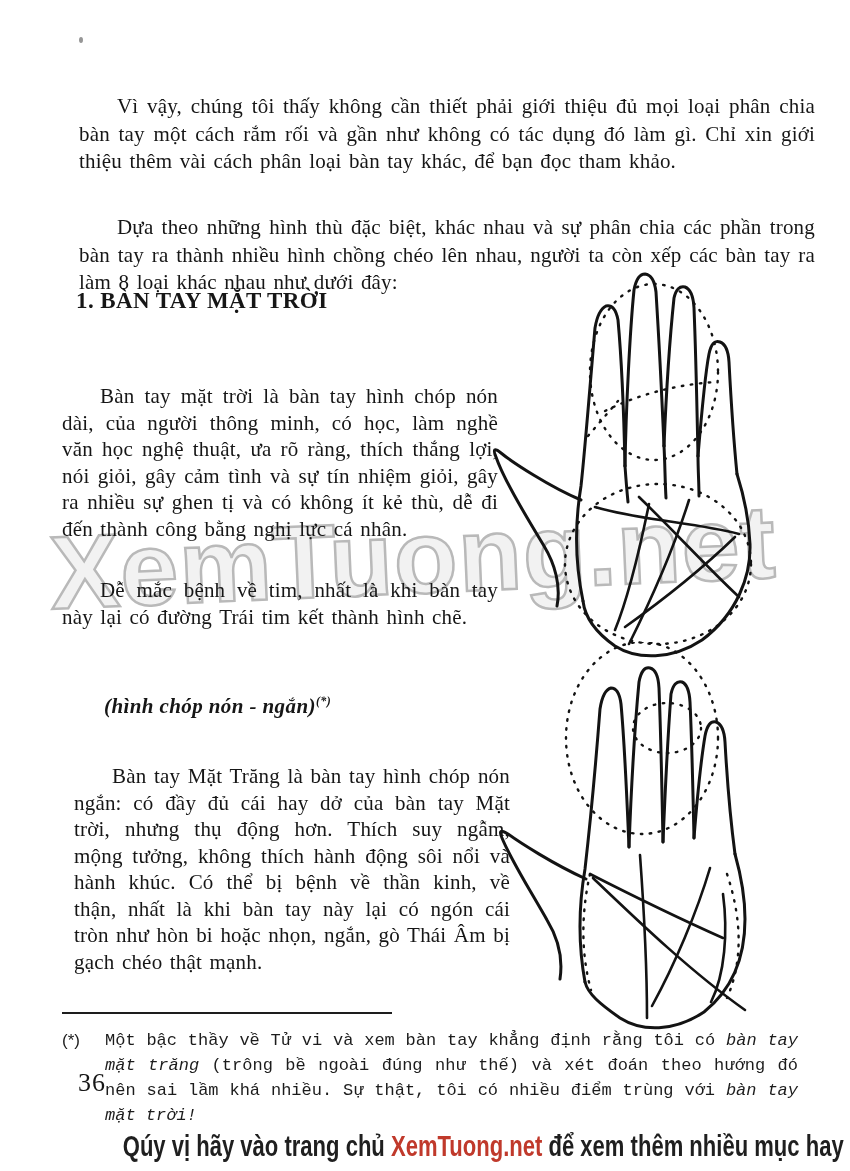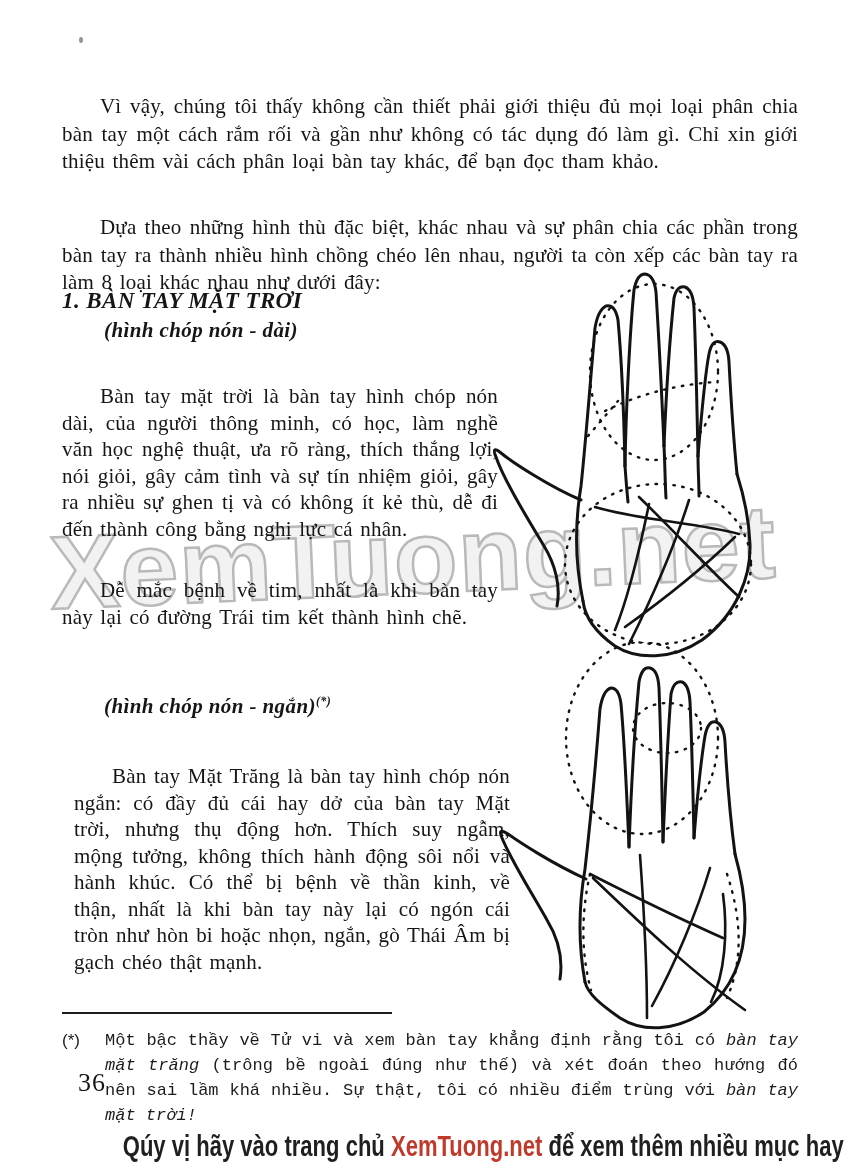--- a/index.html
+++ b/index.html
@@ -15,25 +15,25 @@
     font-size:104px;letter-spacing:1px;
     color:#f2f2f2;-webkit-text-stroke:2.5px #b9b9b9;
     transform:rotate(-2.5deg);transform-origin:left center;
   }
   
   .para{
     position:absolute;text-align:justify;z-index:1;
     font-size:21px;line-height:27.5px;text-indent:38px;
     word-spacing:2px;letter-spacing:0.2px;
   }
-  .full{left:62px;width:736px;}
+  .full{left:79px;width:736px;}
   .col{left:62px;width:436px;line-height:26.5px;}
   .heading{
-    position:absolute;left:62px;z-index:1;
-    font-size:23px;font-weight:bold;font-style:italic;letter-spacing:0.4px;
+    position:absolute;left:76px;z-index:1;
+    font-size:23px;font-weight:bold;letter-spacing:0.4px;
     white-space:nowrap;
   }
   .subheading{
     position:absolute;left:104px;z-index:1;
     font-size:21px;font-weight:bold;font-style:italic;letter-spacing:0.4px;
     white-space:nowrap;
   }
   .subheading sup{font-size:12px;font-weight:bold;}
   .handsvg{position:absolute;z-index:1;}
   .fnrule{position:absolute;left:62px;top:1012px;width:330px;height:0;
@@ -65,21 +65,20 @@
 <div class="page">
 
   <div class="watermark">XemTuong.net</div>
 
   <div class="speck"></div>
 
   <p class="para full" style="top:72px;">Vì vậy, chúng tôi thấy không cần thiết phải giới thiệu đủ mọi loại phân chia bàn tay một cách rắm rối và gần như không có tác dụng đó làm gì. Chỉ xin giới thiệu thêm vài cách phân loại bàn tay khác, để bạn đọc tham khảo.</p>
   <p class="para full" style="top:193px;">Dựa theo những hình thù đặc biệt, khác nhau và sự phân chia các phần trong bàn tay ra thành nhiều hình chồng chéo lên nhau, người ta còn xếp các bàn tay ra làm 8 loại khác nhau như dưới đây:</p>
 
   <div class="heading" style="top:288px;">1. BÀN TAY MẶT TRỜI</div>
-  <div class="subheading" style="top:318px;">(hình chóp nón - dài)</div>
   <p class="para col" style="top:362px;">Bàn tay mặt trời là bàn tay hình chóp nón dài, của người thông minh, có học, làm nghề văn học nghệ thuật, ưa rõ ràng, thích thắng lợi, nói giỏi, gây cảm tình và sự tín nhiệm giỏi, gây ra nhiều sự ghen tị và có không ít kẻ thù, dễ đi đến thành công bằng nghị lực cá nhân.</p>
   <p class="para col" style="top:556px;">Dễ mắc bệnh về tim, nhất là khi bàn tay này lại có đường Trái tim kết thành hình chẽ.</p>
 
   <svg class="handsvg" style="left:488px;top:268px;" width="332" height="397" viewBox="0 0 332 397">
     <g fill="none" stroke="#131313" stroke-width="3" stroke-linecap="round">
       <path d="M95 333 C87 295 87 254 93 218 C97 182 102 118 107 60 Q110 42 118 38 Q127 36 130 52 C134 96 136 152 137 198"></path>
       <path d="M137 198 C138 140 142 62 146 22 Q149 6 157 6 Q166 7 168 24 C171 72 174 132 176 178"></path>
       <path d="M176 178 C178 130 182 68 186 30 Q189 17 197 19 Q205 22 206 40 C208 88 209 142 210 188"></path>
       <path d="M210 188 C213 152 217 106 221 86 Q224 71 232 74 Q240 77 241 94 C243 132 246 176 249 206"></path>
       <path d="M249 206 C256 228 261 252 262 276 C263 308 249 346 214 372 C184 392 149 392 127 378 C107 364 97 350 95 333"></path>

